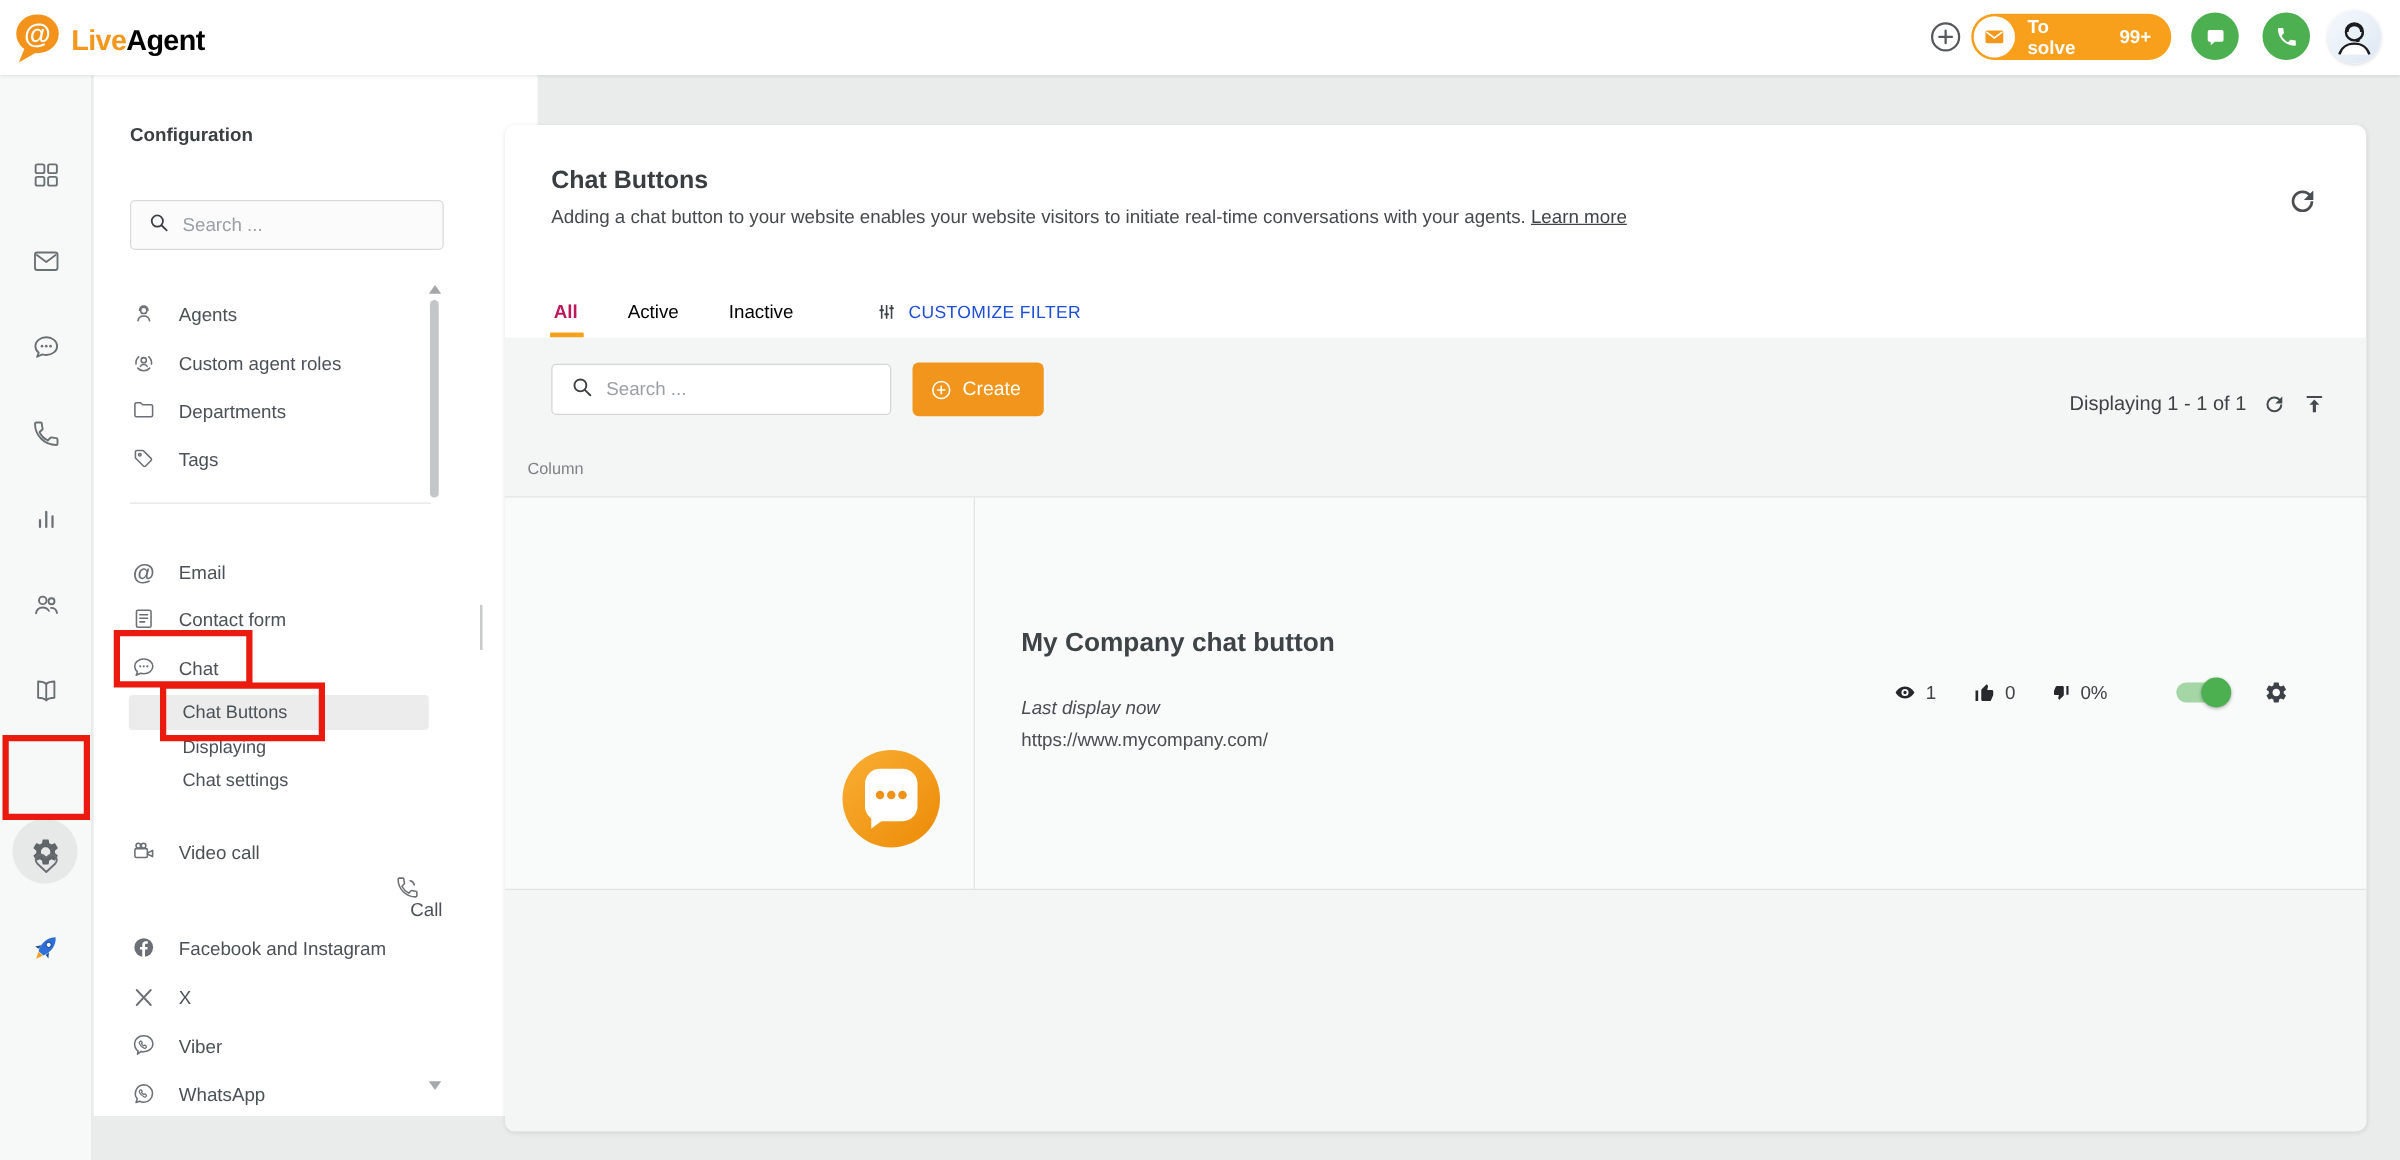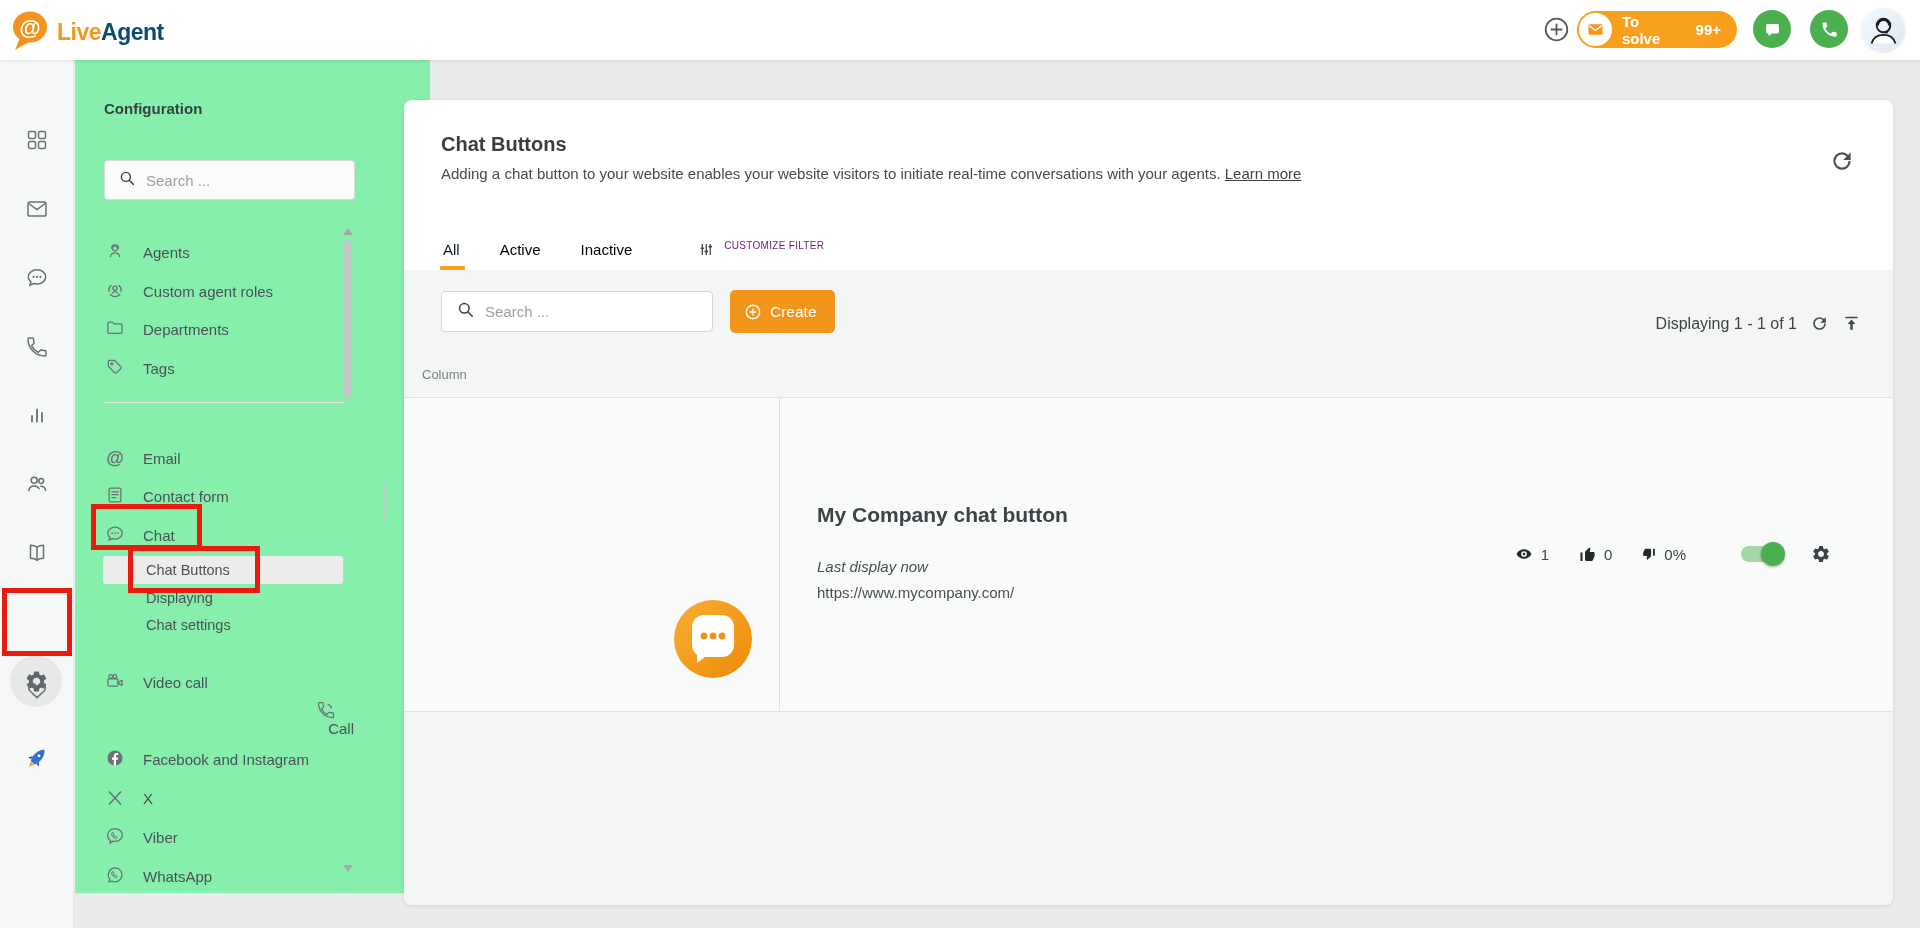--- a/index.html
+++ b/index.html
@@ -6,21 +6,21 @@
   html,body { width:1920px; height:928px; overflow:hidden;
     font-family:"Liberation Sans", sans-serif; background:#eaebeb; }
   .app { position:relative; width:1920px; height:928px; }
 
   
   .header { position:absolute; left:0; top:0; width:1920px; height:60px;
     background:#ffffff; box-shadow:0 1px 3px rgba(0,0,0,.10); z-index:20; }
   .logo { position:absolute; left:10px; top:9px; display:flex; align-items:center; cursor:pointer; }
   .logo-text { font-size:23px; font-weight:bold; letter-spacing:-.5px; margin-left:7px; }
   .logo-live { color:#f3981c; }
-  .logo-agent { color:#0c4a6e; }
+  .logo-agent { color:#000000; }
   .hdr-right { position:absolute; right:0; top:0; height:60px; }
   .plus-btn { position:absolute; left:-377px; top:16px; width:27px; height:27px; cursor:pointer; }
   .tosolve { position:absolute; right:183px; top:11px; height:37px; min-width:160px;
     background:#f89f1b; border-radius:19px; display:flex; align-items:center;
     color:#fff; font-weight:bold; font-size:15px; cursor:pointer; padding-right:16px; }
   .tosolve .env-circle { width:33px; height:33px; background:#fff; border-radius:50%;
     margin:2px 10px 2px 2px; display:flex; align-items:center; justify-content:center; }
   .tosolve .lbl { margin-right:14px; }
   .green-circle { position:absolute; top:10px; width:38px; height:38px; border-radius:50%;
     background:#4caf50; display:flex; align-items:center; justify-content:center; cursor:pointer; }
@@ -29,21 +29,21 @@
 
   
   .rail { position:absolute; left:0; top:60px; width:74px; height:868px;
     background:#f7f8f8; border-right:1px solid #e5e6e6; }
   .rail-item { position:absolute; left:15px; width:44px; height:44px;
     display:flex; align-items:center; justify-content:center; cursor:pointer; border-radius:50%; }
   .rail-item.active { background:#e7e8e8; width:52px; height:52px; left:10px; }
 
   
   .sidebar { position:absolute; left:75px; top:60px; width:355px; height:834px;
-    background:#86efac; border-bottom:1px solid #e2e3e3; }
+    background:#ffffff; border-bottom:1px solid #e2e3e3; }
   .sb-title { position:absolute; left:29px; top:40px; font-size:15px; font-weight:bold; color:#3a3f42; }
   .sb-search { position:absolute; left:29px; top:100px; width:251px; height:40px;
     background:#fbfbfb; border:1px solid #d9dadb; border-radius:4px; display:flex; align-items:center; }
   .sb-search input { border:none; outline:none; background:transparent; font-size:15px;
     color:#55595d; width:190px; font-family:"Liberation Sans",sans-serif; }
   .sb-search input::placeholder { color:#9aa0a4; }
   .sb-search .mag { margin:0 10px 0 13px; }
   .sb-item { position:absolute; left:29px; width:250px; height:30px; display:flex;
     align-items:flex-end; cursor:pointer; color:#4a5257; font-size:15px; }
   .sb-item .sb-ic { width:22px; display:flex; justify-content:center; margin-right:17px; flex:none; }
@@ -64,25 +64,25 @@
   
   .card { position:absolute; left:404px; top:100px; width:1489px; height:805px;
     background:#ffffff; border-radius:8px; box-shadow:0 1px 4px rgba(0,0,0,.10); }
   .card-title { position:absolute; left:37px; top:33px; font-size:20px; font-weight:bold; color:#393e43; }
   .card-desc { position:absolute; left:37px; top:65px; font-size:15px; color:#46494d; }
   .card-desc a { color:#3f4347; text-decoration:underline; cursor:pointer; }
   .card-refresh { position:absolute; right:38px; top:48px; width:26px; height:26px; cursor:pointer; }
   .tabs { position:absolute; left:39px; top:128px; height:42px; display:flex; align-items:center; }
   .tab { font-size:15px; color:#000000; margin-right:40px; cursor:pointer; position:relative;
     height:42px; display:flex; align-items:center; }
-  .tab.active { color:#0f172a; }
+  .tab.active { color:#be185d;font-weight:bold; }
   .tab.active::after { content:""; position:absolute; left:-3px; bottom:0; width:calc(100% + 8px);
     height:4px; background:#f5a11c; border-radius:1px; }
-  .customize { display:flex; align-items:flex-start; margin-left:24px; cursor:pointer;
-    font-size:10px; color:#701a75; letter-spacing:.3px; }
+  .customize { display:flex; align-items:center; margin-left:24px; cursor:pointer;
+    font-size:14px; color:#1d4ed8; letter-spacing:.3px; }
   .customize svg { margin-right:9px; }
   .card-body { position:absolute; left:0; top:170px; width:1489px; height:635px;
     background:#f4f5f5; border-radius:0 0 8px 8px; }
   .list-search { position:absolute; left:37px; top:21px; width:272px; height:41px;
     background:#fff; border:1px solid #d5d6d6; border-radius:4px; display:flex; align-items:center; }
   .list-search input { border:none; outline:none; background:transparent; font-size:15px;
     color:#55595d; width:200px; font-family:"Liberation Sans",sans-serif; }
   .list-search input::placeholder { color:#9aa0a4; }
   .list-search .mag { margin:0 10px 0 14px; }
   .create-btn { position:absolute; left:326px; top:20px; height:43px; padding:0 18px 0 14px;

